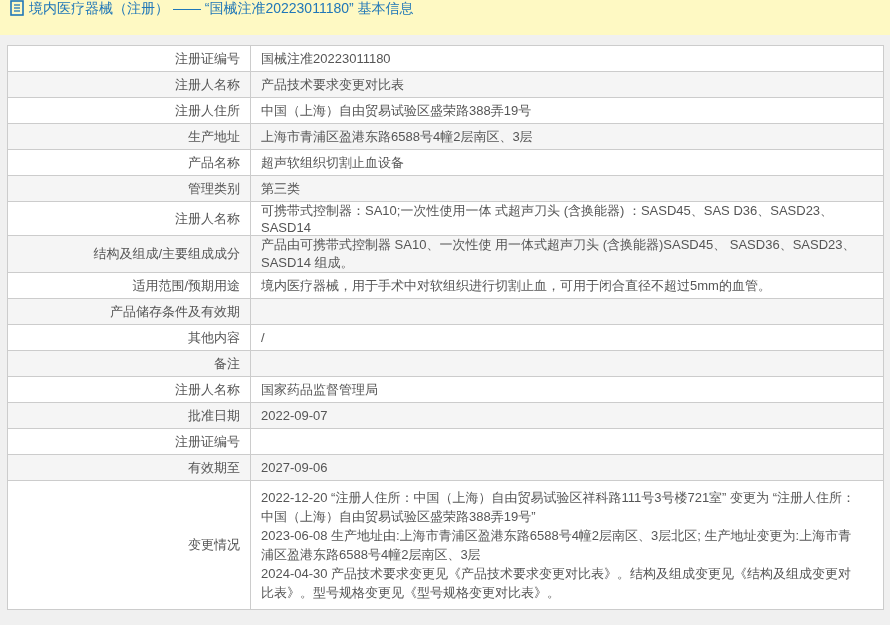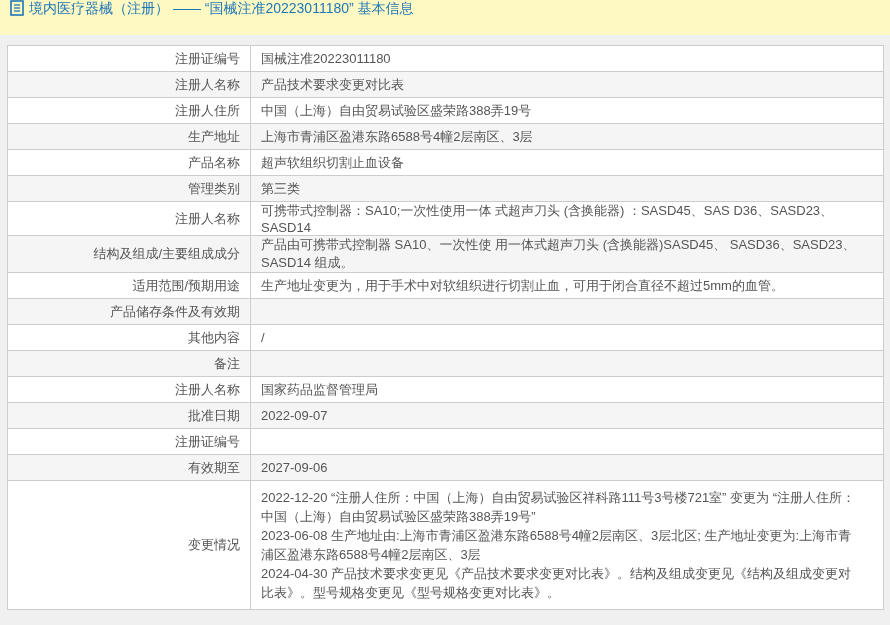--- a/index.html
+++ b/index.html
@@ -97,21 +97,21 @@
     <tr>
       <td class="label-cell">注册人名称</td>
       <td class="value-cell">可携带式控制器：SA10;一次性使用一体 式超声刀头 (含换能器) ：SASD45、SAS D36、SASD23、SASD14</td>
     </tr>
     <tr>
       <td class="label-cell">结构及组成/主要组成成分</td>
       <td class="value-cell">产品由可携带式控制器 SA10、一次性使 用一体式超声刀头 (含换能器)SASD45、 SASD36、SASD23、SASD14 组成。</td>
     </tr>
     <tr>
       <td class="label-cell">适用范围/预期用途</td>
-      <td class="value-cell">生产地址变更为，用于手术中对软组织进行切割止血，可用于闭合直径不超过5mm的血管。</td>
+      <td class="value-cell">境内医疗器械，用于手术中对软组织进行切割止血，可用于闭合直径不超过5mm的血管。</td>
     </tr>
     <tr>
       <td class="label-cell">产品储存条件及有效期</td>
       <td class="value-cell"></td>
     </tr>
     <tr>
       <td class="label-cell">其他内容</td>
       <td class="value-cell">/</td>
     </tr>
     <tr>

